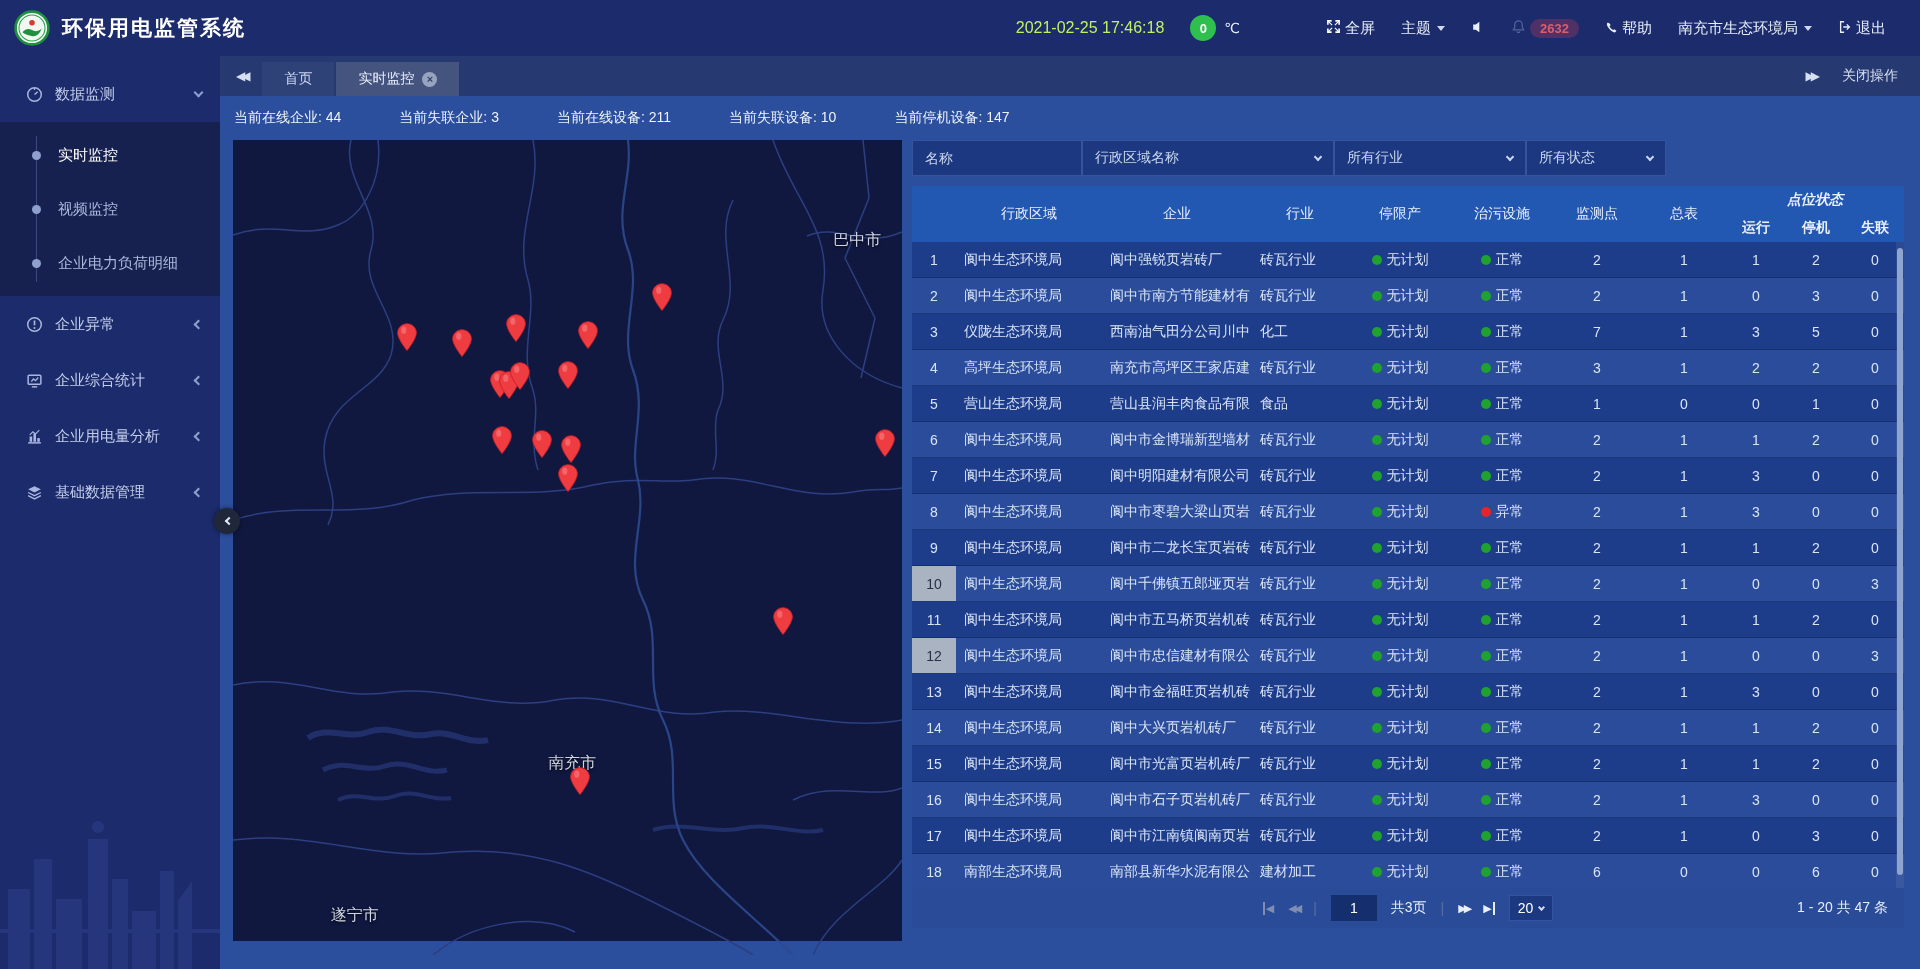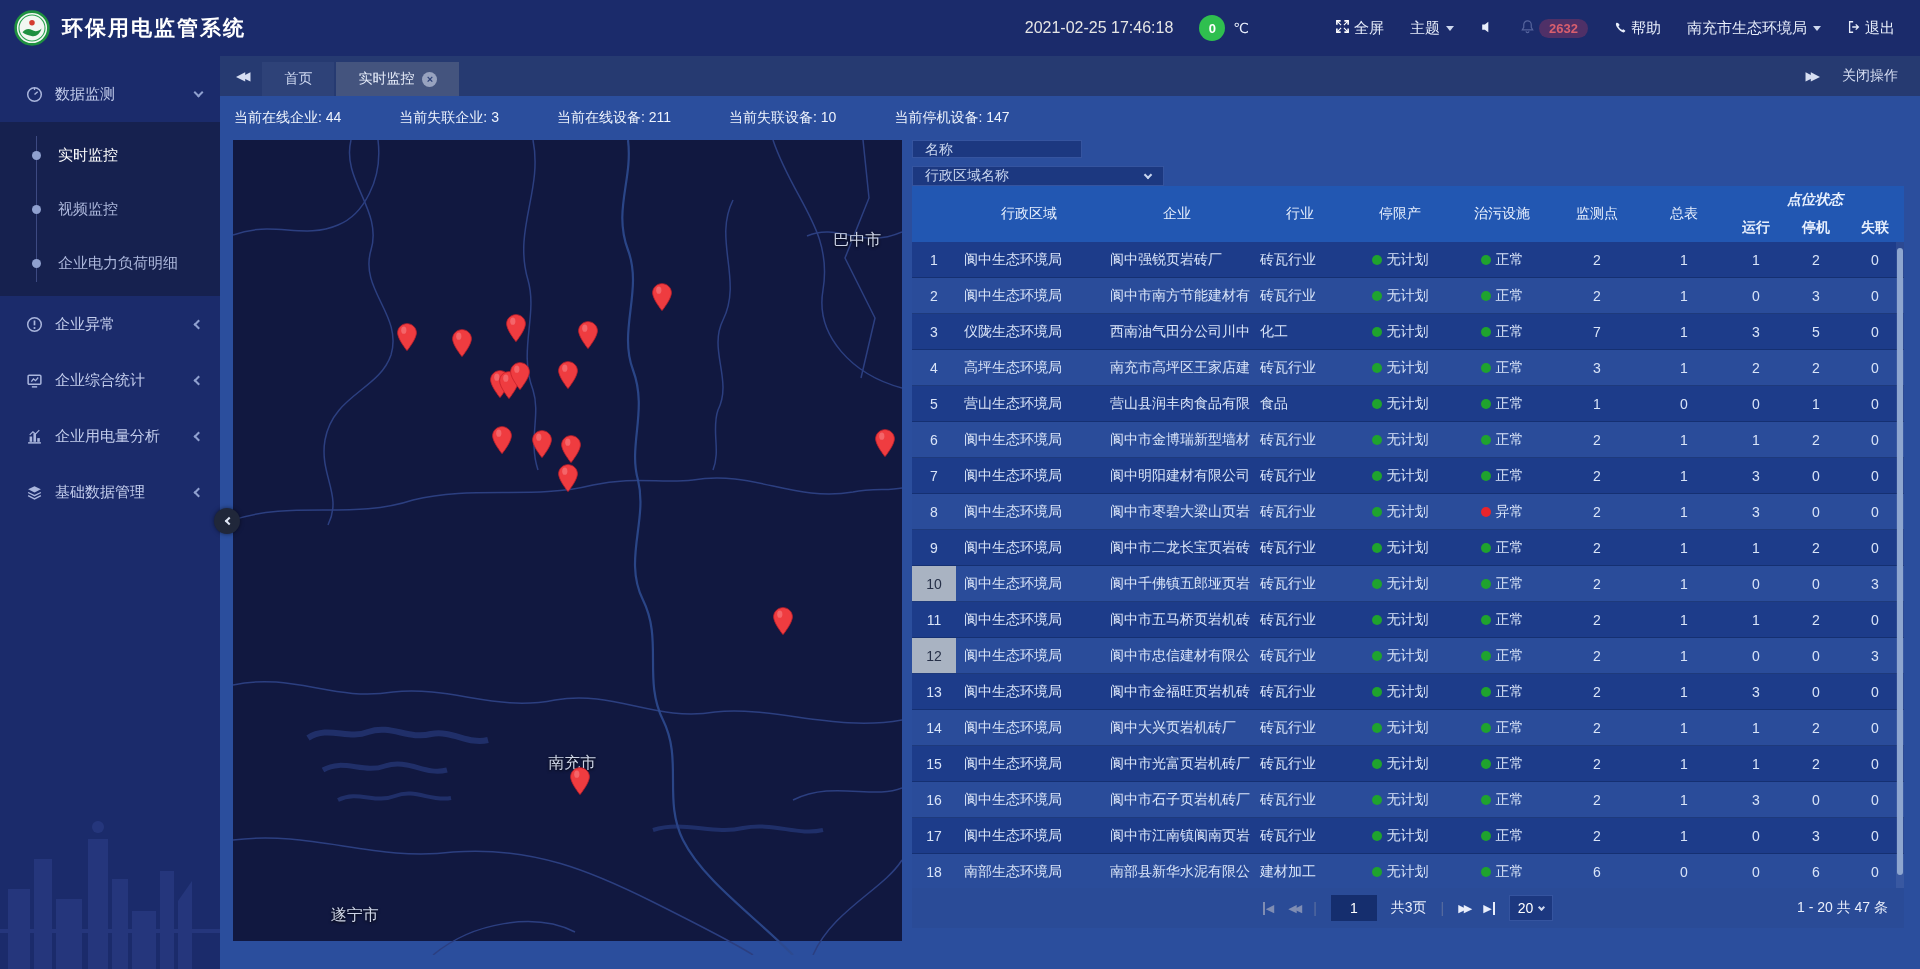--- a/index.html
+++ b/index.html
@@ -1,24 +1,24 @@
 <!DOCTYPE html>
 <html><head>
 <meta charset="utf-8">
 <style>
   * { margin:0; padding:0; box-sizing:border-box; }
   html,body { width:1920px; height:969px; overflow:hidden; font-family:"Liberation Sans","DejaVu Sans",sans-serif; background:#131b4a; }
   .app { width:1920px; height:969px; display:grid; grid-template-rows:56px 1fr; grid-template-columns:220px 1fr; }
 
   
-  .header { grid-column:1 / 3; background:#1b2b6b; display:flex; align-items:center; padding:0 25px 0 14px; color:#e8eefb; }
+  .header { grid-column:1 / 3; background:#1b2b6b; display:flex; align-items:center; padding:0 34px 0 14px; color:#e8eefb; }
   .logo { width:36px; height:36px; margin-right:12px; flex:none; }
   .app-title { font-size:21px; font-weight:bold; letter-spacing:2px; color:#ffffff; }
   .hdr-spacer { flex:1; }
-  .hdr-datetime { font-size:16px; color:#e5e5e5; margin-right:26px; }
+  .hdr-datetime { font-size:16px; color:#bef264; margin-right:26px; }
   .temp-wrap { display:flex; align-items:center; margin-right:60px; }
   .temp-badge { width:26px; height:26px; border-radius:50%; background:#2fbf4f; color:#fff; font-size:13px; font-weight:bold; display:flex; align-items:center; justify-content:center; margin-right:8px; }
   .temp-unit { font-size:14px; color:#e8eefb; }
   .hdr-item { display:flex; align-items:center; gap:4px; font-size:15px; color:#e8eefb; margin-left:26px; cursor:pointer; white-space:nowrap; }
   .caret-down { width:0; height:0; border-left:4px solid transparent; border-right:4px solid transparent; border-top:5px solid #cfd8ee; margin-left:2px; }
   .bell-badge { background:rgba(190,60,95,.32); color:#d95f6e; font-size:13px; padding:2px 10px; border-radius:10px; font-weight:bold; }
 
   
   .sidebar { grid-row:2; background:#1b2b6b; position:relative; overflow:hidden; padding-top:10px; }
   .sb-top { height:56px; display:flex; align-items:center; padding:0 18px 0 26px; color:#c3cdec; font-size:15px; cursor:pointer; }
@@ -50,21 +50,21 @@
   .main-row { display:flex; gap:10px; padding:0 16px 14px 13px; height:815px; }
   .map { width:669px; flex:none; position:relative; background:#111840; overflow:visible; }
   .map svg.lines { position:absolute; inset:0; }
   .map-label { position:absolute; transform:translate(-50%,-50%); color:#cfd6e8; font-size:16px; text-shadow:0 1px 3px #000; white-space:nowrap; }
   .pin { position:absolute; transform:translate(-50%,-92%); }
   .collapse-handle { position:absolute; left:-19px; top:calc(47.6% - 13px); width:26px; height:26px; border-radius:50%; background:#20273a; display:flex; align-items:center; justify-content:center; cursor:pointer; z-index:5; box-shadow:0 0 4px rgba(0,0,0,.5); }
   .collapse-handle .chev { border-color:#dfe6f5; width:6px; height:6px; margin-left:3px; }
 
   
   .right-panel { flex:1; display:flex; flex-direction:column; min-width:0; }
-  .filters { display:flex; gap:8px; height:36px; margin-bottom:10px;flex-direction:column; }
+  .filters { display:flex; height:36px; margin-bottom:10px; }
   .flt-input { width:170px; background:#1c3880; border:1px solid #35549f; color:#e8eefb; font-size:14px; padding:0 12px; outline:none; font-family:inherit; }
   .flt-input::placeholder { color:#c9d6ef; }
   .flt-select { display:flex; align-items:center; justify-content:space-between; background:#1c3880; border:1px solid #35549f; color:#c9d6ef; font-size:14px; padding:0 12px; cursor:pointer; }
   .flt-select .chev { width:6px; height:6px; transform:rotate(-45deg); margin-top:-3px; border-color:#c9d6ef; }
   .w-region { width:252px; } .w-industry { width:192px; } .w-status { width:140px; }
 
   
   .table-card { height:742px; flex:none; display:flex; flex-direction:column; background:#1d3c8a; position:relative; overflow:hidden; }
   .tgrid { display:grid; grid-template-columns:44px 146px 150px 96px 104px 100px 90px 84px 60px 60px 1fr; }
   .thead { background:#2257b2; color:#e8f0fd; font-size:14px; height:56px; grid-template-rows:28px 28px; flex:none; }

